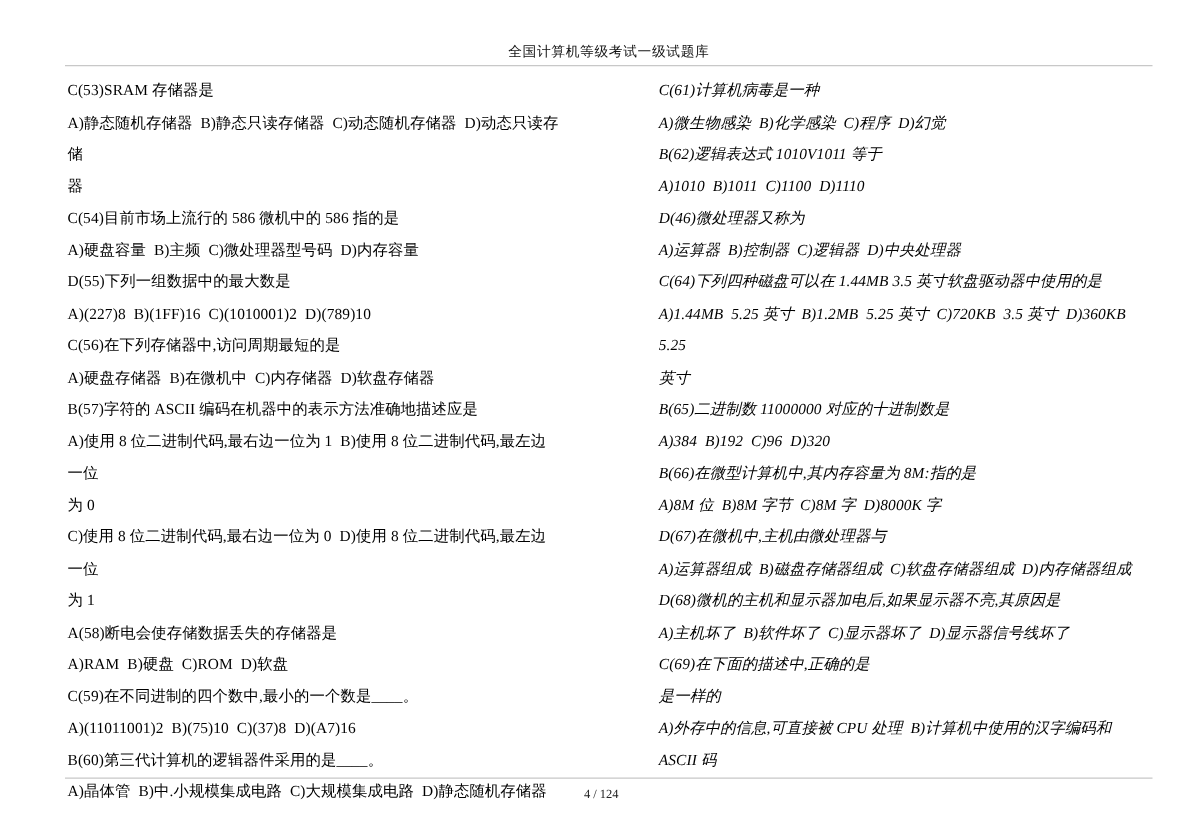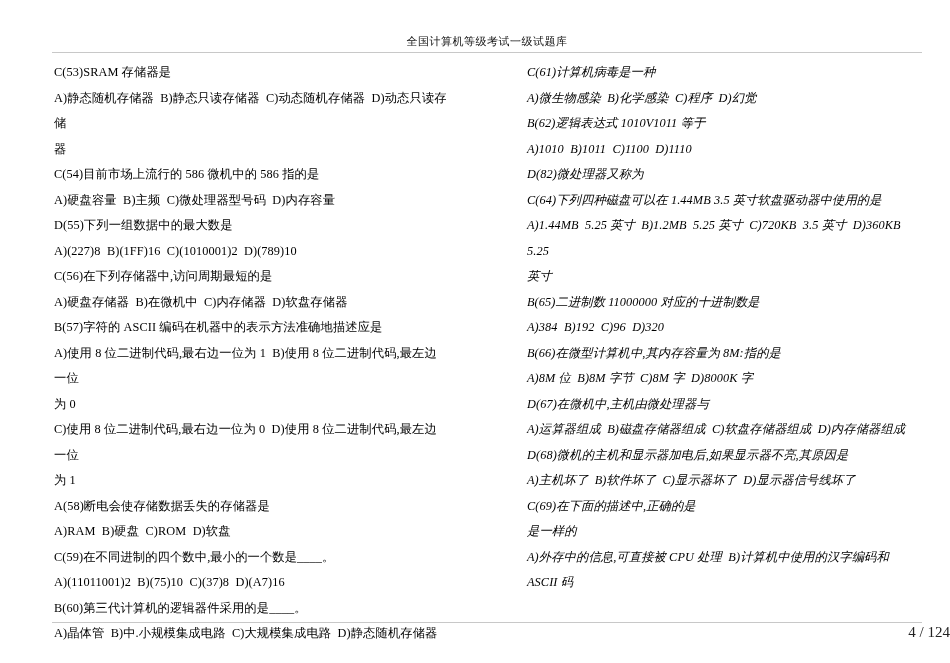--- a/index.html
+++ b/index.html
@@ -60,22 +60,22 @@
     line-height: 25.5px;
     white-space: pre-wrap;
     color: #000;
     letter-spacing: 0.1px;
   }
   .footer {
     position: absolute;
     bottom: 22px;
     left: 0;
     right: 12px;
-    text-align: right;
-    font-size: 15px;
+    text-align: center;
+    font-size: 10px;
     color: #222;
   }
   .footer-rule {
     position: absolute;
     left: 40px;
     right: 40px;
     bottom: 40px;
     border-bottom: 1px solid #c8c8c8;
     height: 0;
   }
@@ -113,21 +113,22 @@
       <div class="line">A)(11011001)2  B)(75)10  C)(37)8  D)(A7)16</div>
       <div class="line">B(60)第三代计算机的逻辑器件采用的是____。</div>
       <div class="line">A)晶体管  B)中.小规模集成电路  C)大规模集成电路  D)静态随机存储器</div>
     </div>
 
     <div class="col right">
       <div class="line">C(61)计算机病毒是一种</div>
       <div class="line">A)微生物感染  B)化学感染  C)程序  D)幻觉</div>
       <div class="line">B(62)逻辑表达式 1010V1011 等于</div>
       <div class="line">A)1010  B)1011  C)1100  D)1110</div>
-      <div class="line">D(82)微处理器又称为</div>
+      <div class="line">D(46)微处理器又称为</div>
+      <div class="line">A)运算器  B)控制器  C)逻辑器  D)中央处理器</div>
       <div class="line">C(64)下列四种磁盘可以在 1.44MB 3.5 英寸软盘驱动器中使用的是</div>
       <div class="line">A)1.44MB  5.25 英寸  B)1.2MB  5.25 英寸  C)720KB  3.5 英寸  D)360KB  5.25</div>
       <div class="line">英寸</div>
       <div class="line">B(65)二进制数 11000000 对应的十进制数是</div>
       <div class="line">A)384  B)192  C)96  D)320</div>
       <div class="line">B(66)在微型计算机中,其内存容量为 8M:指的是</div>
       <div class="line">A)8M 位  B)8M 字节  C)8M 字  D)8000K 字</div>
       <div class="line">D(67)在微机中,主机由微处理器与</div>
       <div class="line">A)运算器组成  B)磁盘存储器组成  C)软盘存储器组成  D)内存储器组成</div>
       <div class="line">D(68)微机的主机和显示器加电后,如果显示器不亮,其原因是</div>

